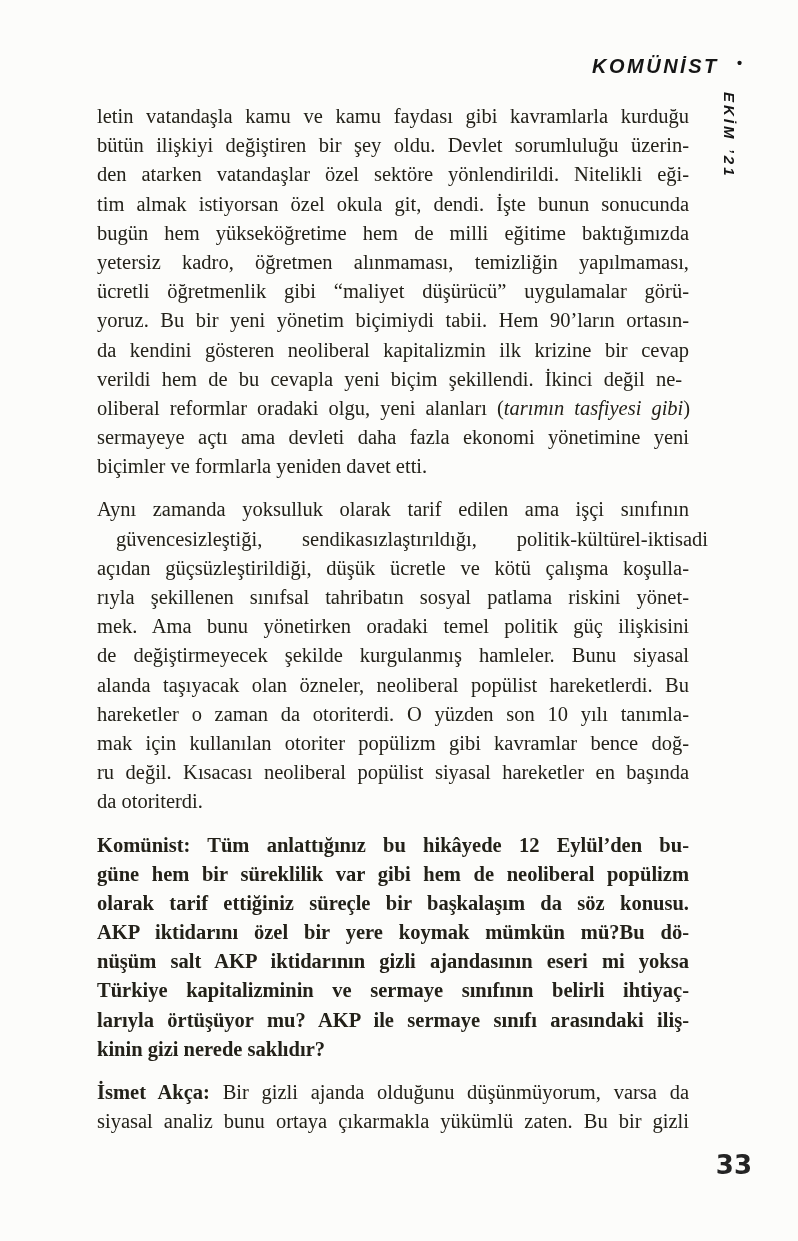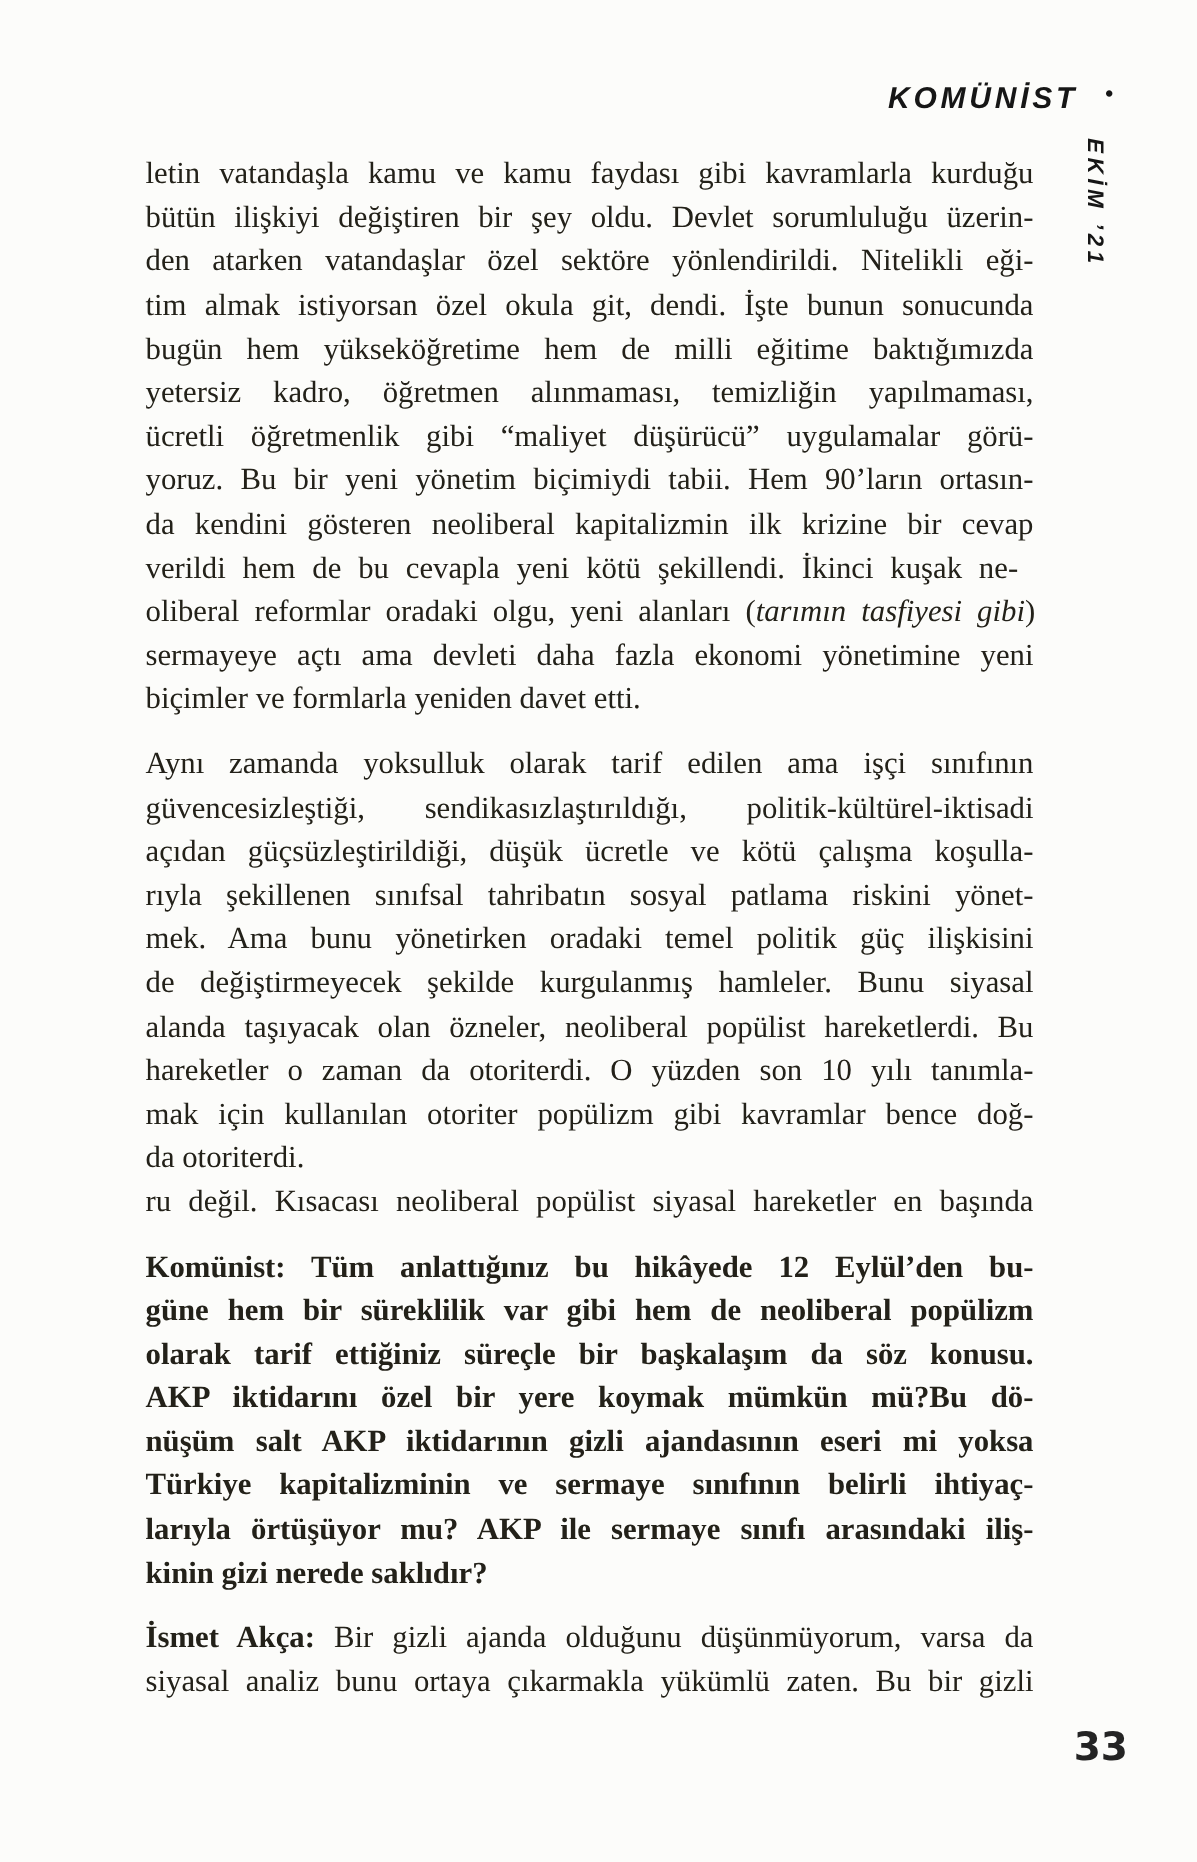--- a/index.html
+++ b/index.html
@@ -52,37 +52,37 @@
       <div class="para">
         <div class="line"><span class="inner" style="word-spacing: 7.53711px;"><span>letin vatandaşla kamu ve kamu faydası gibi kavramlarla kurduğu</span></span></div>
         <div class="line"><span class="inner" style="word-spacing: 7.3125px;"><span>bütün ilişkiyi değiştiren bir şey oldu. Devlet sorumluluğu üzerin-</span></span></div>
         <div class="line"><span class="inner" style="word-spacing: 9.7567px;"><span>den atarken vatandaşlar özel sektöre yönlendirildi. Nitelikli eği-</span></span></div>
         <div class="line"><span class="inner" style="word-spacing: 7.00868px;"><span>tim almak istiyorsan özel okula git, dendi. İşte bunun sonucunda</span></span></div>
         <div class="line"><span class="inner" style="word-spacing: 10.9665px;"><span>bugün hem yükseköğretime hem de milli eğitime baktığımızda</span></span></div>
         <div class="line"><span class="inner" style="word-spacing: 16.1562px;"><span>yetersiz kadro, öğretmen alınmaması, temizliğin yapılmaması,</span></span></div>
         <div class="line"><span class="inner" style="word-spacing: 12.7057px;"><span>ücretli öğretmenlik gibi “maliyet düşürücü” uygulamalar görü-</span></span></div>
         <div class="line"><span class="inner" style="word-spacing: 6.37674px;"><span>yoruz. Bu bir yeni yönetim biçimiydi tabii. Hem 90’ların ortasın-</span></span></div>
         <div class="line"><span class="inner" style="word-spacing: 8.39453px;"><span>da kendini gösteren neoliberal kapitalizmin ilk krizine bir cevap</span></span></div>
-        <div class="line"><span class="inner" style="word-spacing: 6.08594px;"><span>verildi hem de bu cevapla yeni kötü şekillendi. İkinci kuşak ne-</span></span></div>
+        <div class="line"><span class="inner" style="word-spacing: 6.08594px;"><span>verildi hem de bu cevapla yeni biçim şekillendi. İkinci değil ne-</span></span></div>
         <div class="line"><span class="inner" style="word-spacing: 4.90234px;"><span>oliberal reformlar oradaki olgu, yeni alanları (</span><span class="it">tarımın tasfiyesi gibi</span><span>)</span></span></div>
         <div class="line"><span class="inner" style="word-spacing: 8.25586px;"><span>sermayeye açtı ama devleti daha fazla ekonomi yönetimine yeni</span></span></div>
         <div class="line free"><span class="inner"><span>biçimler ve formlarla yeniden davet etti.</span></span></div>
       </div>
       <div class="para">
         <div class="line"><span class="inner" style="word-spacing: 11.4707px;"><span>Aynı zamanda yoksulluk olarak tarif edilen ama işçi sınıfının</span></span></div>
-        <div class="line"><span class="inner" style="word-spacing: 34.6719px;"><span>güvencesizleştiği, sendikasızlaştırıldığı, politik-kültürel-iktisadi</span></span></div>
+        <div class="line"><span class="inner" style="word-spacing: 34.6719px; margin-left: 19px;"><span>güvencesizleştiği, sendikasızlaştırıldığı, politik-kültürel-iktisadi</span></span></div>
         <div class="line"><span class="inner" style="word-spacing: 9.58705px;"><span>açıdan güçsüzleştirildiği, düşük ücretle ve kötü çalışma koşulla-</span></span></div>
         <div class="line"><span class="inner" style="word-spacing: 10.9665px;"><span>rıyla şekillenen sınıfsal tahribatın sosyal patlama riskini yönet-</span></span></div>
         <div class="line"><span class="inner" style="word-spacing: 10.3027px;"><span>mek. Ama bunu yönetirken oradaki temel politik güç ilişkisini</span></span></div>
         <div class="line"><span class="inner" style="word-spacing: 11.9089px;"><span>de değiştirmeyecek şekilde kurgulanmış hamleler. Bunu siyasal</span></span></div>
         <div class="line"><span class="inner" style="word-spacing: 7.35491px;"><span>alanda taşıyacak olan özneler, neoliberal popülist hareketlerdi. Bu</span></span></div>
         <div class="line"><span class="inner" style="word-spacing: 7.56719px;"><span>hareketler o zaman da otoriterdi. O yüzden son 10 yılı tanımla-</span></span></div>
         <div class="line"><span class="inner" style="word-spacing: 8.10547px;"><span>mak için kullanılan otoriter popülizm gibi kavramlar bence doğ-</span></span></div>
+        <div class="line"><span class="inner" style="word-spacing: 6.32812px;"><span>ru değil. Kısacası neoliberal popülist siyasal hareketler en başında</span></span></div>
         <div class="line free"><span class="inner"><span>da otoriterdi.</span></span></div>
-        <div class="line"><span class="inner" style="word-spacing: 6.32812px;"><span>ru değil. Kısacası neoliberal popülist siyasal hareketler en başında</span></span></div>
       </div>
       <div class="para bold">
         <div class="line"><span class="inner" style="word-spacing: 12.125px;"><span>Komünist: Tüm anlattığınız bu hikâyede 12 Eylül’den bu-</span></span></div>
         <div class="line"><span class="inner" style="word-spacing: 7.49653px;"><span>güne hem bir süreklilik var gibi hem de neoliberal popülizm</span></span></div>
         <div class="line"><span class="inner" style="word-spacing: 10.2402px;"><span>olarak tarif ettiğiniz süreçle bir başkalaşım da söz konusu.</span></span></div>
         <div class="line"><span class="inner" style="word-spacing: 10.7344px;"><span>AKP iktidarını özel bir yere koymak mümkün mü?Bu dö-</span></span></div>
         <div class="line"><span class="inner" style="word-spacing: 9.07031px;"><span>nüşüm salt AKP iktidarının gizli ajandasının eseri mi yoksa</span></span></div>
         <div class="line"><span class="inner" style="word-spacing: 13.4375px;"><span>Türkiye kapitalizminin ve sermaye sınıfının belirli ihtiyaç-</span></span></div>
         <div class="line"><span class="inner" style="word-spacing: 8.27344px;"><span>larıyla örtüşüyor mu? AKP ile sermaye sınıfı arasındaki iliş-</span></span></div>
         <div class="line free"><span class="inner"><span>kinin gizi nerede saklıdır?</span></span></div>

